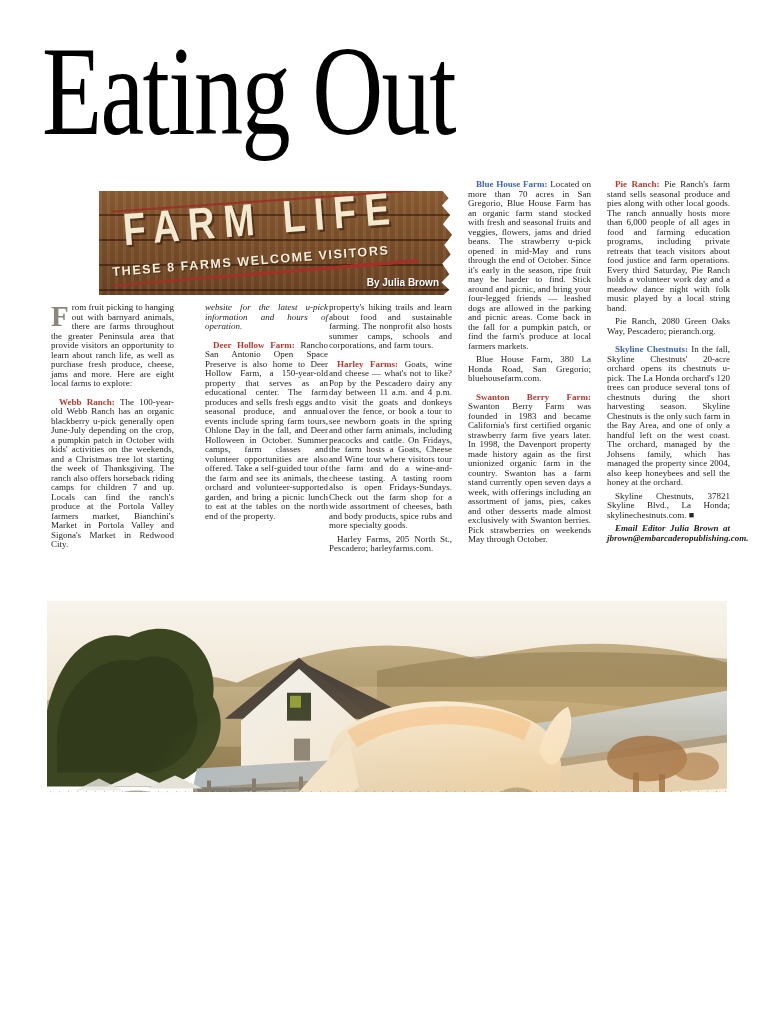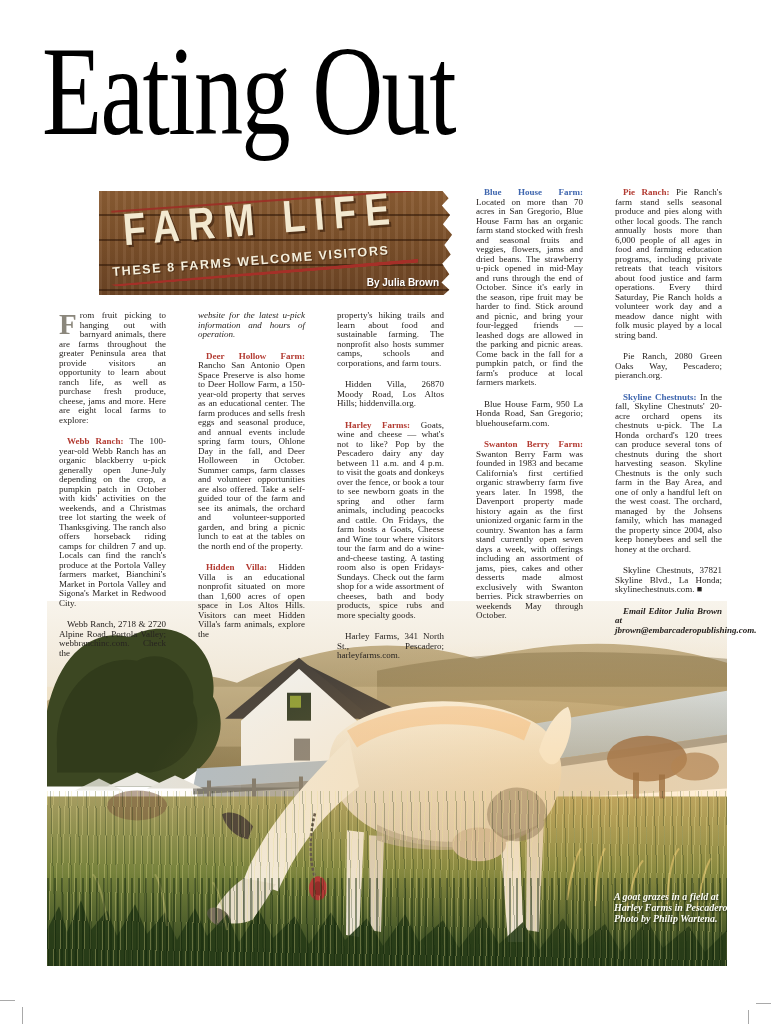--- a/index.html
+++ b/index.html
@@ -1,16 +1,16 @@
 <!DOCTYPE html>
 <html><head>
 <meta charset="utf-8">
 <style>
   html,body{margin:0;padding:0;background:#ffffff;}
-  .page{position:relative;width:771px;height:1024px;background:#fff;overflow:hidden;
+  .page{position:relative;width:771px;height:792px;background:#fff;overflow:hidden;
         font-family:"Liberation Serif",serif;}
 
   
   .page-title{position:absolute;left:42px;top:34px;font-size:126px;line-height:0.92;
 MN    color:#a8a296;letter-spacing:-2px;transform:scaleX(.78);transform-origin:left top;
     font-weight:400;white-space:nowrap;}
 
   
   .banner{position:absolute;left:99px;top:191px;width:356px;height:104px;
     background:
@@ -31,32 +31,32 @@
     text-shadow:1px 1px 0 rgba(48,24,8,.5);}
   .banner-swoosh{position:absolute;left:12px;top:92px;width:308px;height:4px;background:#a53028;
     transform:rotate(-4.5deg);transform-origin:left top;
     clip-path:polygon(0 45%,100% 0,100% 100%,2% 100%);}
   .banner-byline{position:absolute;right:16px;bottom:7px;font-family:"Liberation Sans",sans-serif;
     font-weight:bold;font-size:10px;color:#ffffff;text-shadow:1px 1px 1px rgba(40,20,5,.7);margin-top:8px;}
 
   
   .col{position:absolute;width:131px;font-size:9px;line-height:9.5px;color:#272320;
     text-align:justify;z-index:3;}
-  .col p{margin:12px;}
+  .col p{margin:4px;}
   .col .sect{margin-top:9px;text-indent:8px;font-family:Liberation Serif, serif;}
   .col .addr{text-indent:8px;}
   .col .cont-ital{font-style:italic;text-indent:0;}
   .col .cont{text-indent:0;}
   .col .endnote{font-style:italic;font-weight:bold;margin-top:1px;text-indent:8px;}
   .hred{font-weight:bold;color:#b23a31;}
   .hblue{font-weight:bold;color:#3f66ae;}
   .dropcap{float:left;font-size:29px;line-height:24px;font-weight:bold;color:#8b877c;
     padding:1px 3px 0 0;}
   #col1{left:47px;top:299px;}
-  #col2{left:186px;top:299px;}
+  #col2{left:201px;top:299px;}
   #col3{left:325px;top:299px;}
   #col4{left:464px;top:176px;}
   #col5{left:603px;top:176px;}
 
   
   .photo{position:absolute;left:47px;top:601px;width:680px;height:365px;overflow:hidden;z-index:1;}
   .photo svg{position:absolute;left:0;top:0;width:100%;height:100%;}
   .photo .tex1{position:absolute;left:0;top:52%;width:100%;height:48%;
     background:
       repeating-linear-gradient(92deg, rgba(236,226,150,.30) 0 1px, rgba(0,0,0,0) 1px 6px),
@@ -87,39 +87,36 @@
     <div class="banner-redline"></div>
     <div class="banner-title">FARM LIFE</div>
     <div class="banner-swoosh"></div>
     <div class="banner-sub">THESE 8 FARMS WELCOME VISITORS</div>
     <div class="banner-byline">By Julia Brown</div>
   </div>
 
   <div class="col" id="col1">
     <p><span class="dropcap">F</span><span>rom fruit picking to hanging out with barnyard animals, there are farms throughout the greater Peninsula area that provide visitors an opportunity to learn about ranch life, as well as purchase fresh produce, cheese, jams and more. Here are eight local farms to explore:</span></p>
     <p class="sect"><span class="hred">Webb Ranch:</span><span> The 100-year-old Webb Ranch has an organic blackberry u-pick generally open June-July depending on the crop, a pumpkin patch in October with kids' activities on the weekends, and a Christmas tree lot starting the week of Thanksgiving. The ranch also offers horseback riding camps for children 7 and up. Locals can find the ranch's produce at the Portola Valley farmers market, Bianchini's Market in Portola Valley and Sigona's Market in Redwood City.</span></p>
-    <p class="addr">Webb Ranch, 2718 &amp; 2720 Alpine Road, Portola Valley; webbranchinc.com. Check the</p>
   </div>
 
   <div class="col" id="col2">
     <p class="cont-ital">website for the latest u-pick information and hours of operation.</p>
     <p class="sect"><span class="hred">Deer Hollow Farm:</span><span> Rancho San Antonio Open Space Preserve is also home to Deer Hollow Farm, a 150-year-old property that serves as an educational center. The farm produces and sells fresh eggs and seasonal produce, and annual events include spring farm tours, Ohlone Day in the fall, and Deer Holloween in October. Summer camps, farm classes and volunteer opportunities are also offered. Take a self-guided tour of the farm and see its animals, the orchard and volunteer-supported garden, and bring a picnic lunch to eat at the tables on the north end of the property.</span></p>
-    <p class="sect"><span class="hred">Hidden Villa:</span><span> Hidden Villa is an educational nonprofit situated on more than 1,600 acres of open space in Los Altos Hills. Visitors can meet Hidden Villa's farm animals, explore the</span></p>
   </div>
 
   <div class="col" id="col3">
     <p class="cont">property's hiking trails and learn about food and sustainable farming. The nonprofit also hosts summer camps, schools and corporations, and farm tours.</p>
-    <p class="addr">Hidden Villa, 26870 Moody Road, Los Altos Hills; hiddenvilla.org.</p>
     <p class="sect"><span class="hred">Harley Farms:</span><span> Goats, wine and cheese — what's not to like? Pop by the Pescadero dairy any day between 11 a.m. and 4 p.m. to visit the goats and donkeys over the fence, or book a tour to see newborn goats in the spring and other farm animals, including peacocks and cattle. On Fridays, the farm hosts a Goats, Cheese and Wine tour where visitors tour the farm and do a wine-and-cheese tasting. A tasting room also is open Fridays-Sundays. Check out the farm shop for a wide assortment of cheeses, bath and body products, spice rubs and more specialty goods.</span></p>
-    <p class="addr">Harley Farms, 341 North St., Pescadero; harleyfarms.com.</p>
+    <p class="addr">Harley Farms, 205 North St., Pescadero; harleyfarms.com.</p>
   </div>
 
   <div class="col" id="col4">
     <p style="text-indent:8px;"><span class="hblue">Blue House Farm:</span><span> Located on more than 70 acres in San Gregorio, Blue House Farm has an organic farm stand stocked with fresh and seasonal fruits and veggies, flowers, jams and dried beans. The strawberry u-pick opened in mid-May and runs through the end of October. Since it's early in the season, ripe fruit may be harder to find. Stick around and picnic, and bring your four-legged friends — leashed dogs are allowed in the parking and picnic areas. Come back in the fall for a pumpkin patch, or find the farm's produce at local farmers markets.</span></p>
-    <p class="addr">Blue House Farm, 950 La Honda Road, San Gregorio; bluehousefarm.com.</p>
+    <p class="addr">Blue House Farm, 380 La Honda Road, San Gregorio; bluehousefarm.com.</p>
     <p class="sect"><span class="hred">Swanton Berry Farm:</span><span> Swanton Berry Farm was founded in 1983 and became California's first certified organic strawberry farm five years later. In 1998, the Davenport property made history again as the first unionized organic farm in the country. Swanton has a farm stand currently open seven days a week, with offerings including an assortment of jams, pies, cakes and other desserts made almost exclusively with Swanton berries. Pick strawberries on weekends May through October.</span></p>
   </div>
 
   <div class="col" id="col5">
     <p style="text-indent:8px;"><span class="hred">Pie Ranch:</span><span> Pie Ranch's farm stand sells seasonal produce and pies along with other local goods. The ranch annually hosts more than 6,000 people of all ages in food and farming education programs, including private retreats that teach visitors about food justice and farm operations. Every third Saturday, Pie Ranch holds a volunteer work day and a meadow dance night with folk music played by a local string band.</span></p>
     <p class="addr">Pie Ranch, 2080 Green Oaks Way, Pescadero; pieranch.org.</p>
     <p class="sect"><span class="hblue">Skyline Chestnuts:</span><span> In the fall, Skyline Chestnuts' 20-acre orchard opens its chestnuts u-pick. The La Honda orchard's 120 trees can produce several tons of chestnuts during the short harvesting season. Skyline Chestnuts is the only such farm in the Bay Area, and one of only a handful left on the west coast. The orchard, managed by the Johsens family, which has managed the property since 2004, also keep honeybees and sell the honey at the orchard.</span></p>
     <p class="addr">Skyline Chestnuts, 37821 Skyline Blvd., La Honda; skylinechestnuts.com. ■</p>
     <p class="endnote">Email Editor Julia Brown at jbrown@embarcaderopublishing.com.</p>
   </div>

